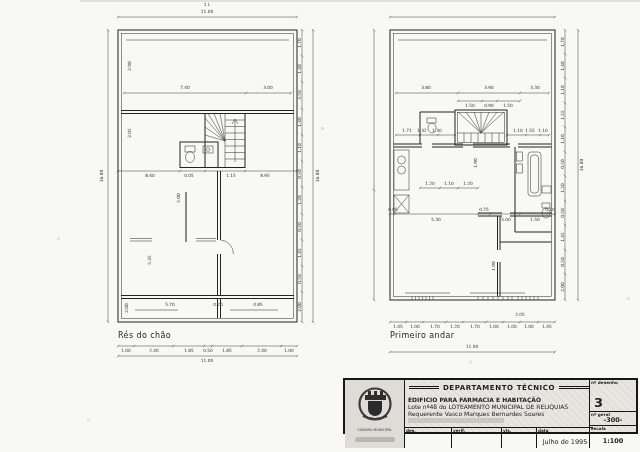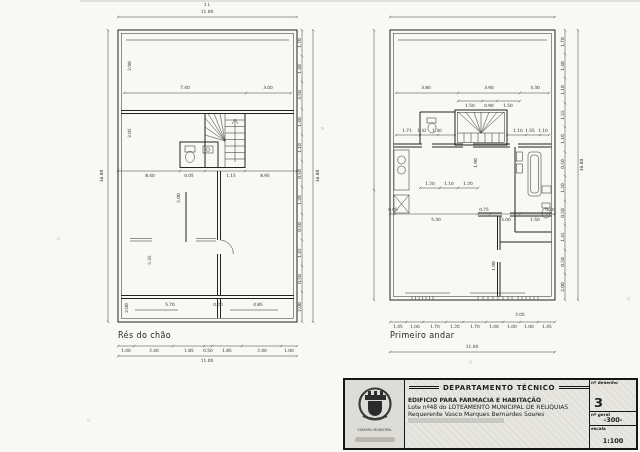--- a/index.html
+++ b/index.html
@@ -16,21 +16,21 @@
   .plan svg{position:absolute;left:0;top:0;}
   .w{stroke:#232323;stroke-width:1;fill:none;}
   .t{stroke:#383838;stroke-width:.55;fill:none;}
   .dl{stroke:#4a4a4a;stroke-width:.55;fill:none;
       marker-start:url(#tk);marker-mid:url(#tk);marker-end:url(#tk);}
   .dl2{stroke:#4a4a4a;stroke-width:.55;fill:none;
       marker-start:url(#tk2);marker-mid:url(#tk2);marker-end:url(#tk2);}
   .dim{position:absolute;font-size:6px;line-height:6px;white-space:nowrap;color:#3a3a3a;}
   .plan-name{position:absolute;font-size:8px;color:#242424;letter-spacing:.4px;white-space:nowrap;}
   
-  .tb{position:absolute;left:343px;top:378px;width:295px;height:72px;background:#e7e6e1;
+  .tb{position:absolute;left:343px;top:378px;width:295px;height:56px;background:#e7e6e1;
       border:2px solid #161616;box-sizing:border-box;
       background-image:repeating-linear-gradient(45deg,rgba(120,120,115,.06) 0 2px,transparent 2px 5px);}
   .tb *{box-sizing:border-box;}
   .tb-left{position:absolute;left:0;top:0;width:60px;height:68px;border-right:1.5px solid #161616;
            background:#dddcd6;text-align:center;}
   .tb-muni{font-size:6px;transform:scale(.58);transform-origin:center top;color:#3c3c3c;
            white-space:nowrap;margin-top:1px;}
   .tb-smudge{margin:2px auto 0;width:40px;height:5px;background:#9a9a93;opacity:.55;border-radius:2px;filter:blur(.6px);}
   .tb-header{position:absolute;left:60px;top:0;width:188px;height:15px;display:flex;align-items:center;padding:0 4px;}
   .tb-rule{flex:1;height:3.5px;border-top:1.3px solid #161616;border-bottom:1.3px solid #161616;}
@@ -322,20 +322,35 @@
       <div class="tb-rule"></div>
     </div>
 
     <div class="tb-body">
       <div class="tb-line1">EDIFICIO PARA FARMACIA E HABITAÇÃO</div>
       <div class="tb-line">Lote nº48 do LOTEAMENTO MUNICIPAL DE RELIQUIAS</div>
       <div class="tb-line">Requerente Vasco Marques Bernardes Soares</div>
       <div class="ghost-line"></div>
     </div>
 
+    <div class="tb-bottom">
+      <div class="tb-cell" style="width:47px">
+        <span class="tb-cell-label">des.</span>
+      </div>
+      <div class="tb-cell" style="width:50px">
+        <span class="tb-cell-label">verif.</span>
+      </div>
+      <div class="tb-cell" style="width:35px">
+        <span class="tb-cell-label">vis.</span>
+      </div>
+      <div class="tb-cell" style="flex:1">
+        <span class="tb-cell-label">data</span>
+        <span class="tb-cell-value">Julho de 1995</span>
+      </div>
+    </div>
 
     <div class="tb-right">
       <div class="tb-r1">
         <span class="tb-cell-label">nº desenho</span>
         <span class="tb-big">3</span>
       </div>
       <div class="tb-r2">
         <span class="tb-cell-label">nº geral</span>
         <span class="tb-mid">-300-</span>
       </div>

